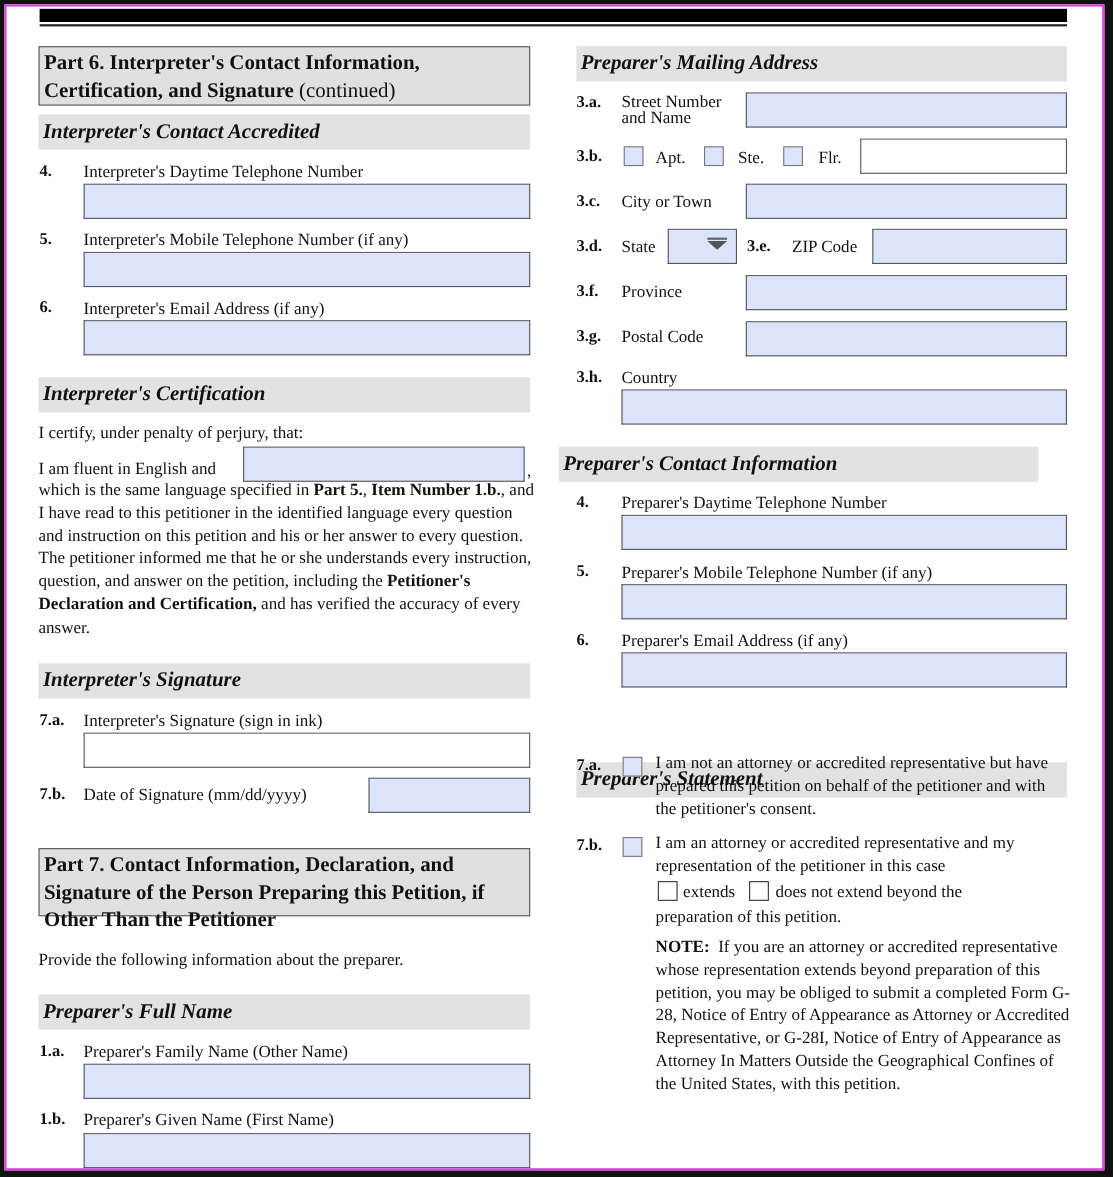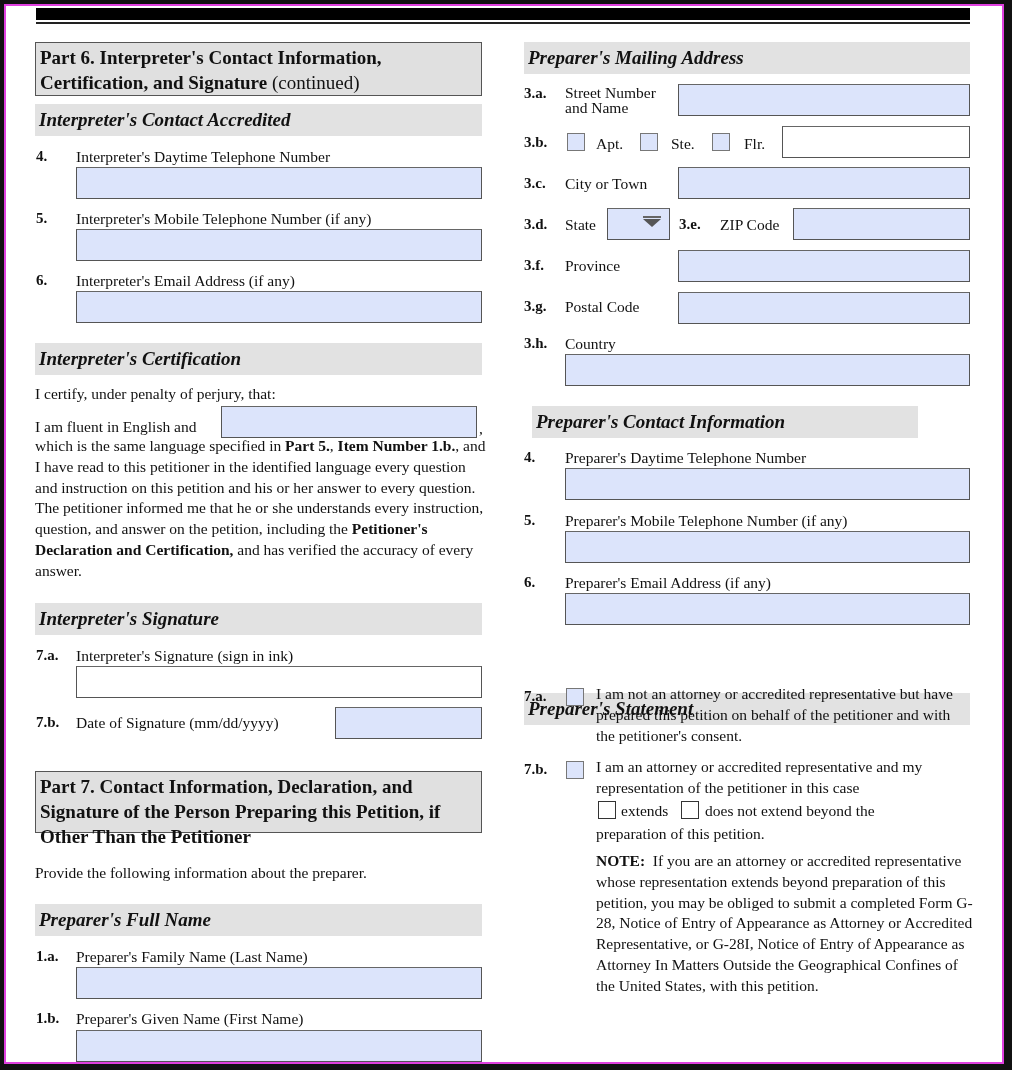--- a/index.html
+++ b/index.html
@@ -86,21 +86,21 @@
   <div class="field white" style="left:70px;top:660px;width:406px;height:32px;"></div>
   <div class="num" style="left:30px;top:708px;">7.b.</div>
   <div class="lbl" style="left:70px;top:708px;">Date of Signature (mm/dd/yyyy)</div>
   <div class="field" style="left:329px;top:701px;width:147px;height:32px;"></div>
 
   <div class="part-box" style="left:29px;top:765px;width:447px;height:62px;font-weight:bold;">Part 7.  Contact Information, Declaration, and Signature of the Person Preparing this Petition, if Other Than the Petitioner</div>
   <div class="lbl" style="left:29px;top:858px;">Provide the following information about the preparer.</div>
 
   <div class="sec-head" style="left:29px;top:898px;width:447px;">Preparer's Full Name</div>
   <div class="num" style="left:30px;top:942px;">1.a.</div>
-  <div class="lbl" style="left:70px;top:942px;">Preparer's Family Name (Last Name)</div>
+  <div class="lbl" style="left:70px;top:942px;">Preparer's Family Name (Other Name)</div>
   <div class="field" style="left:70px;top:961px;width:406px;height:32px;"></div>
   <div class="num" style="left:30px;top:1004px;">1.b.</div>
   <div class="lbl" style="left:70px;top:1004px;">Preparer's Given Name (First Name)</div>
   <div class="field" style="left:70px;top:1024px;width:406px;height:32px;"></div>
 
   <div class="sec-head" style="left:518px;top:36px;width:446px;">Preparer's Mailing Address</div>
 
   <div class="num" style="left:518px;top:79px;">3.a.</div>
   <div class="lbl" style="left:559px;top:79px;width:110px;line-height:15px;">Street Number and Name</div>
   <div class="field" style="left:672px;top:78px;width:292px;height:32px;"></div>
@@ -134,21 +134,21 @@
   <div class="field" style="left:672px;top:244px;width:292px;height:32px;"></div>
 
   <div class="num" style="left:518px;top:292px;">3.g.</div>
   <div class="lbl" style="left:559px;top:292px;">Postal Code</div>
   <div class="field" style="left:672px;top:286px;width:292px;height:32px;"></div>
 
   <div class="num" style="left:518px;top:329px;">3.h.</div>
   <div class="lbl" style="left:559px;top:329px;">Country</div>
   <div class="field" style="left:559px;top:348px;width:405px;height:32px;"></div>
 
-  <div class="sec-head" style="left:526px;top:400px;width:386px;">Preparer's Contact Information</div>
+  <div class="sec-head" style="left:502px;top:400px;width:436px;">Preparer's Contact Information</div>
   <div class="num" style="left:518px;top:443px;">4.</div>
   <div class="lbl" style="left:559px;top:443px;">Preparer's Daytime Telephone Number</div>
   <div class="field" style="left:559px;top:462px;width:405px;height:32px;"></div>
   <div class="num" style="left:518px;top:506px;">5.</div>
   <div class="lbl" style="left:559px;top:506px;">Preparer's Mobile Telephone Number (if any)</div>
   <div class="field" style="left:559px;top:525px;width:405px;height:32px;"></div>
   <div class="num" style="left:518px;top:568px;">6.</div>
   <div class="lbl" style="left:559px;top:568px;">Preparer's Email Address (if any)</div>
   <div class="field" style="left:559px;top:587px;width:405px;height:32px;"></div>
 

